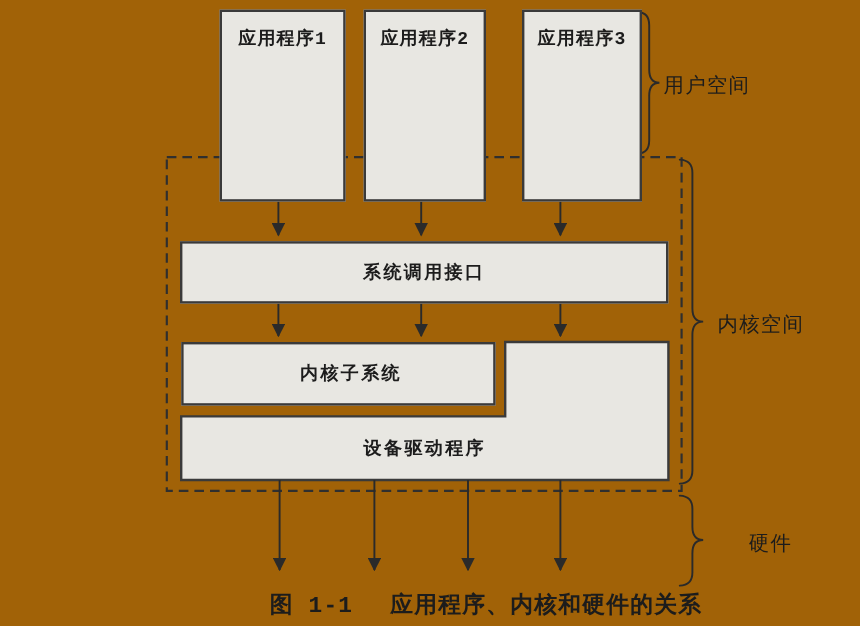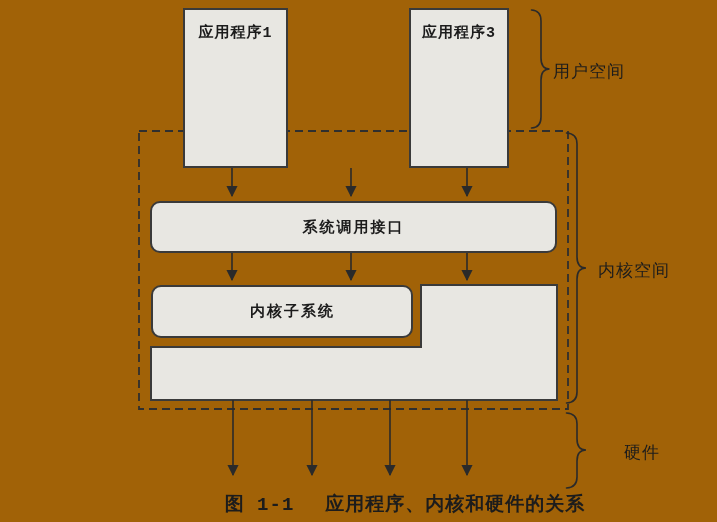--- a/index.html
+++ b/index.html
@@ -20,21 +20,21 @@
   }
   .appbox{
     text-align:center;
     padding-top:13px;
     font-size:15px;
     font-weight:bold;
     letter-spacing:1px;
   }
   .midbox{
     display:flex;align-items:center;justify-content:center;
-    font-size:15px;font-weight:bold;letter-spacing:2px;border-radius:10px;
+    font-size:15px;font-weight:bold;letter-spacing:2px;
   }
   .overlay-label{
     position:absolute;
     display:flex;align-items:center;justify-content:center;
     font-size:15px;font-weight:bold;letter-spacing:2px;
   }
   .brace-label{
     position:absolute;
     font-size:17px;
     letter-spacing:1px;
@@ -88,32 +88,36 @@
     <g fill="none" stroke="#2a2a2a" stroke-width="1.6" stroke-linecap="round">
       <path d="M 531.5 10 Q 541 10.5 541 21 L 541 58 Q 541 69 549.5 69 Q 541 69 541 80 L 541 117 Q 541 127.5 531.5 128"></path>
       <path d="M 566.5 133 Q 577 133.5 577 144 L 577 257 Q 577 268 586 268 Q 577 268 577 279 L 577 392 Q 577 402.5 566.5 403"></path>
       <path d="M 566.5 413 Q 577 413.5 577 424 L 577 439 Q 577 450 586 450 Q 577 450 577 461 L 577 477 Q 577 487.5 566.5 488"></path>
     </g>
   </svg>
 
   <div class="box appbox" style="left:183px;top:8px;width:105px;height:160px;">
     <span>应用程序1</span>
   </div>
-  <div class="box appbox" style="left:409px;top:8px;width:100px;height:160px;">
+  <div class="box appbox" style="left:303px;top:8px;width:102px;height:160px;">
+    <span>应用程序2</span>
+  </div>
+  <div class="box appbox" style="left:435px;top:8px;width:100px;height:160px;">
     <span>应用程序3</span>
   </div>
 
   <div class="box midbox" style="left:150px;top:201px;width:407px;height:52px;">
     <span>系统调用接口</span>
   </div>
 
   <div class="box midbox" style="left:151px;top:285px;width:262px;height:53px;padding-left:21px;">
     <span>内核子系统</span>
   </div>
 
+  <div class="overlay-label" style="left:151px;top:347px;width:406px;height:53px;">设备驱动程序</div>
 
   <div class="brace-label" style="left:553px;top:60px;">用户空间</div>
   <div class="brace-label" style="left:598px;top:259px;">内核空间</div>
   <div class="brace-label" style="left:624px;top:441px;">硬件</div>
 
   <div class="caption">
     <span class="cap-prefix">图 1-1</span><span>应用程序、内核和硬件的关系</span>
   </div>
 
 </div>

